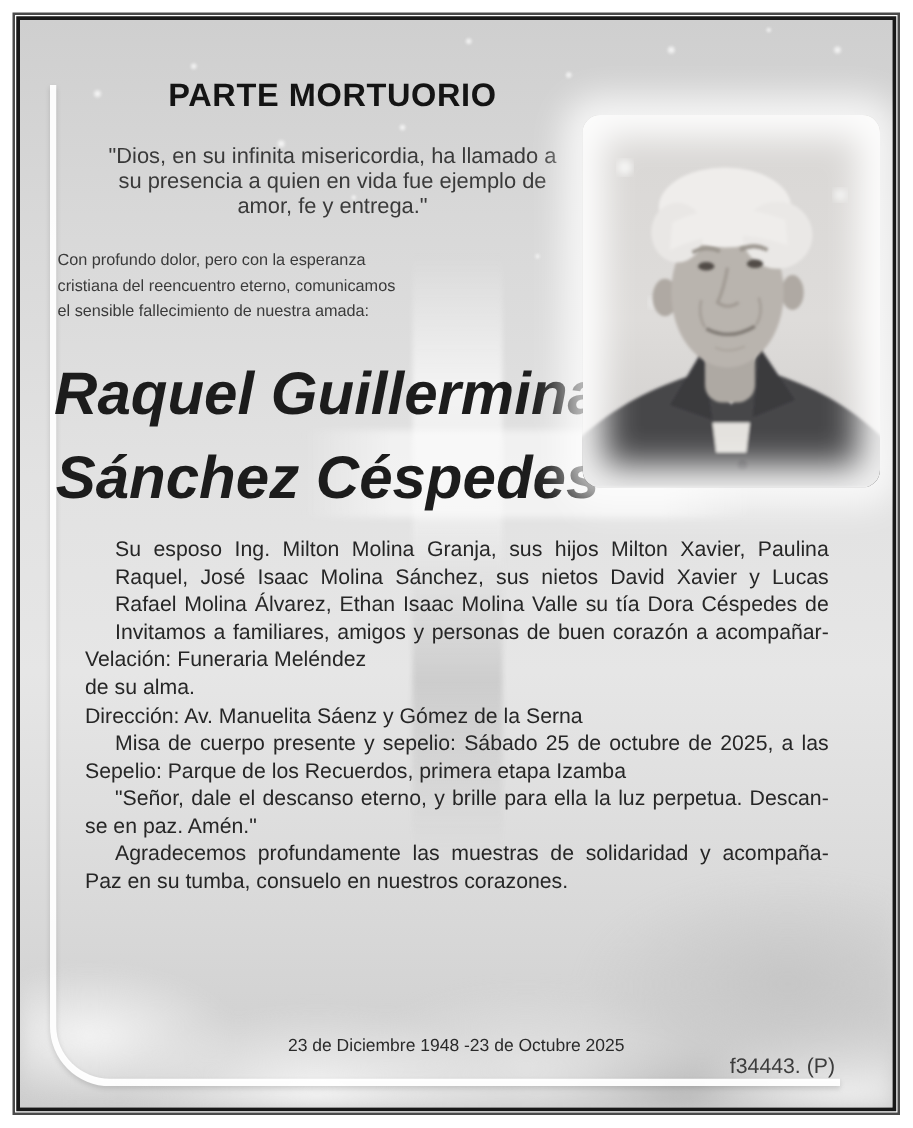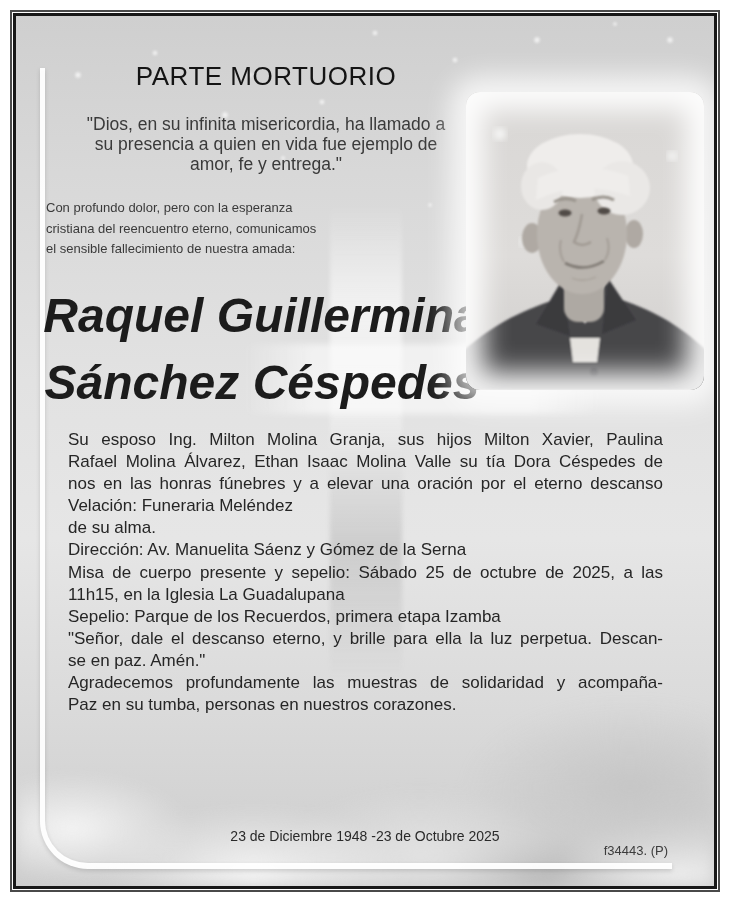--- a/index.html
+++ b/index.html
@@ -61,21 +61,21 @@
   .swoosh {
     position:absolute; left:24px; top:52px; width:627px; height:795px;
     border-left:5px solid rgba(255,255,255,.95);
     border-bottom:6px solid rgba(255,255,255,.95);
     border-bottom-left-radius:48px;
     filter:drop-shadow(0 2px 2px rgba(0,0,0,.15));
   }
   
   .title {
     position:absolute; left:30px; top:44px; width:440px; margin:0;
-    font-size:26px; line-height:32px; font-weight:normal; letter-spacing:.5px;
+    font-size:26px; line-height:32px; font-weight:bold; letter-spacing:.5px;
     text-align:center; color:#141414;
   }
   .quote {
     position:absolute; left:30px; top:99px; width:440px;
     font-size:17.5px; line-height:19.8px; text-align:center; color:#3a3a3a;
     white-space:pre-line;
   }
   .intro {
     position:absolute; left:30px; top:182px; width:440px;
     font-size:13px; line-height:20.5px; color:#3a3a3a;
@@ -84,28 +84,28 @@
   .name {
     position:absolute; left:16px; top:266px; width:460px;
     font-family:Liberation Sans, sans-serif; font-style:italic; font-weight:bold;
     font-size:48px; line-height:67px; text-align:center; color:#1c1c1c;
   }
   .body-text {
     position:absolute; left:52px; top:413px; width:595px;
     font-size:17px; line-height:22.1px; color:#262626;
   }
   .bline { text-align:justify; }
-  .bline.just { text-align-last:justify; }
+  .bline.just { text-align-last:justify;margin-left:24px; }
   .dates {
     position:absolute; left:0; top:812px; width:100%;
     font-size:14px; text-align:center; color:#2a2a2a;
   }
   .ref {
     position:absolute; top:827px; right:46px;
-    font-size:13px; color:#3c3c3c;
+    font-size:17px; color:#3c3c3c;
   }
   
   .photo {
     position:absolute; left:450px; top:76px; width:238px; height:298px;
     border-radius:14px;
     box-shadow:0 0 26px 16px rgba(255,255,255,.75);
   }
   .photo .ph-in {
     position:absolute; inset:0; border-radius:14px; overflow:hidden;
   }
@@ -198,32 +198,32 @@
               <path d="M 141 146 Q 145 158 139 168" stroke="#a49e97" stroke-width="2" fill="none"></path>
               <path d="M 99 171 Q 118 181 138 169" stroke="#7e7872" stroke-width="2.6" fill="none"></path>
               <path d="M 106 186 Q 117 191 130 185" stroke="#aba59e" stroke-width="1.8" fill="none"></path>
             </g>
           </svg>
         </div>
       </div>
 
       <div class="body-text">
           <div class="bline just">Su esposo Ing. Milton Molina Granja, sus hijos Milton Xavier, Paulina</div>
+          <div class="bline just">Raquel, José Isaac Molina Sánchez, sus nietos David Xavier y Lucas</div>
           <div class="bline just">Rafael Molina Álvarez, Ethan Isaac Molina Valle su tía Dora Céspedes de</div>
-          <div class="bline just">nos en las honras fúnebres y a elevar una oración por el eterno descanso</div>
+          <div class="bline just">Invitamos a familiares, amigos y personas de buen corazón a acompañar-</div>
           <div class="bline">Velación: Funeraria Meléndez</div>
           <div class="bline">de su alma.</div>
           <div class="bline">Dirección: Av. Manuelita Sáenz y Gómez de la Serna</div>
           <div class="bline just">Misa de cuerpo presente y sepelio: Sábado 25 de octubre de 2025, a las</div>
-          <div class="bline">11h15, en la Iglesia La Guadalupana</div>
           <div class="bline">Sepelio: Parque de los Recuerdos, primera etapa Izamba</div>
           <div class="bline just">"Señor, dale el descanso eterno, y brille para ella la luz perpetua. Descan-</div>
           <div class="bline">se en paz. Amén."</div>
           <div class="bline just">Agradecemos profundamente las muestras de solidaridad y acompaña-</div>
-          <div class="bline">Paz en su tumba, personas en nuestros corazones.</div>
+          <div class="bline">Paz en su tumba, consuelo en nuestros corazones.</div>
         </div>
 
       <div class="dates">23 de Diciembre 1948 -23 de Octubre 2025</div>
 
       <div class="ref">f34443. (P)</div>
 
     </div>
   </div>
 </div>
 

